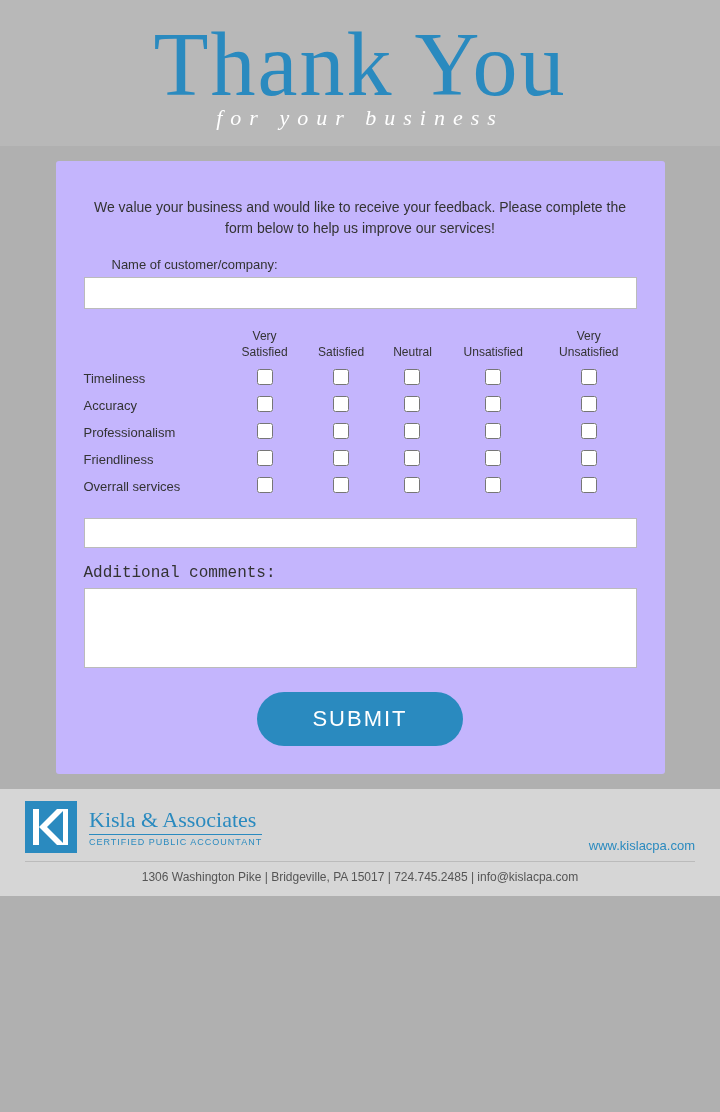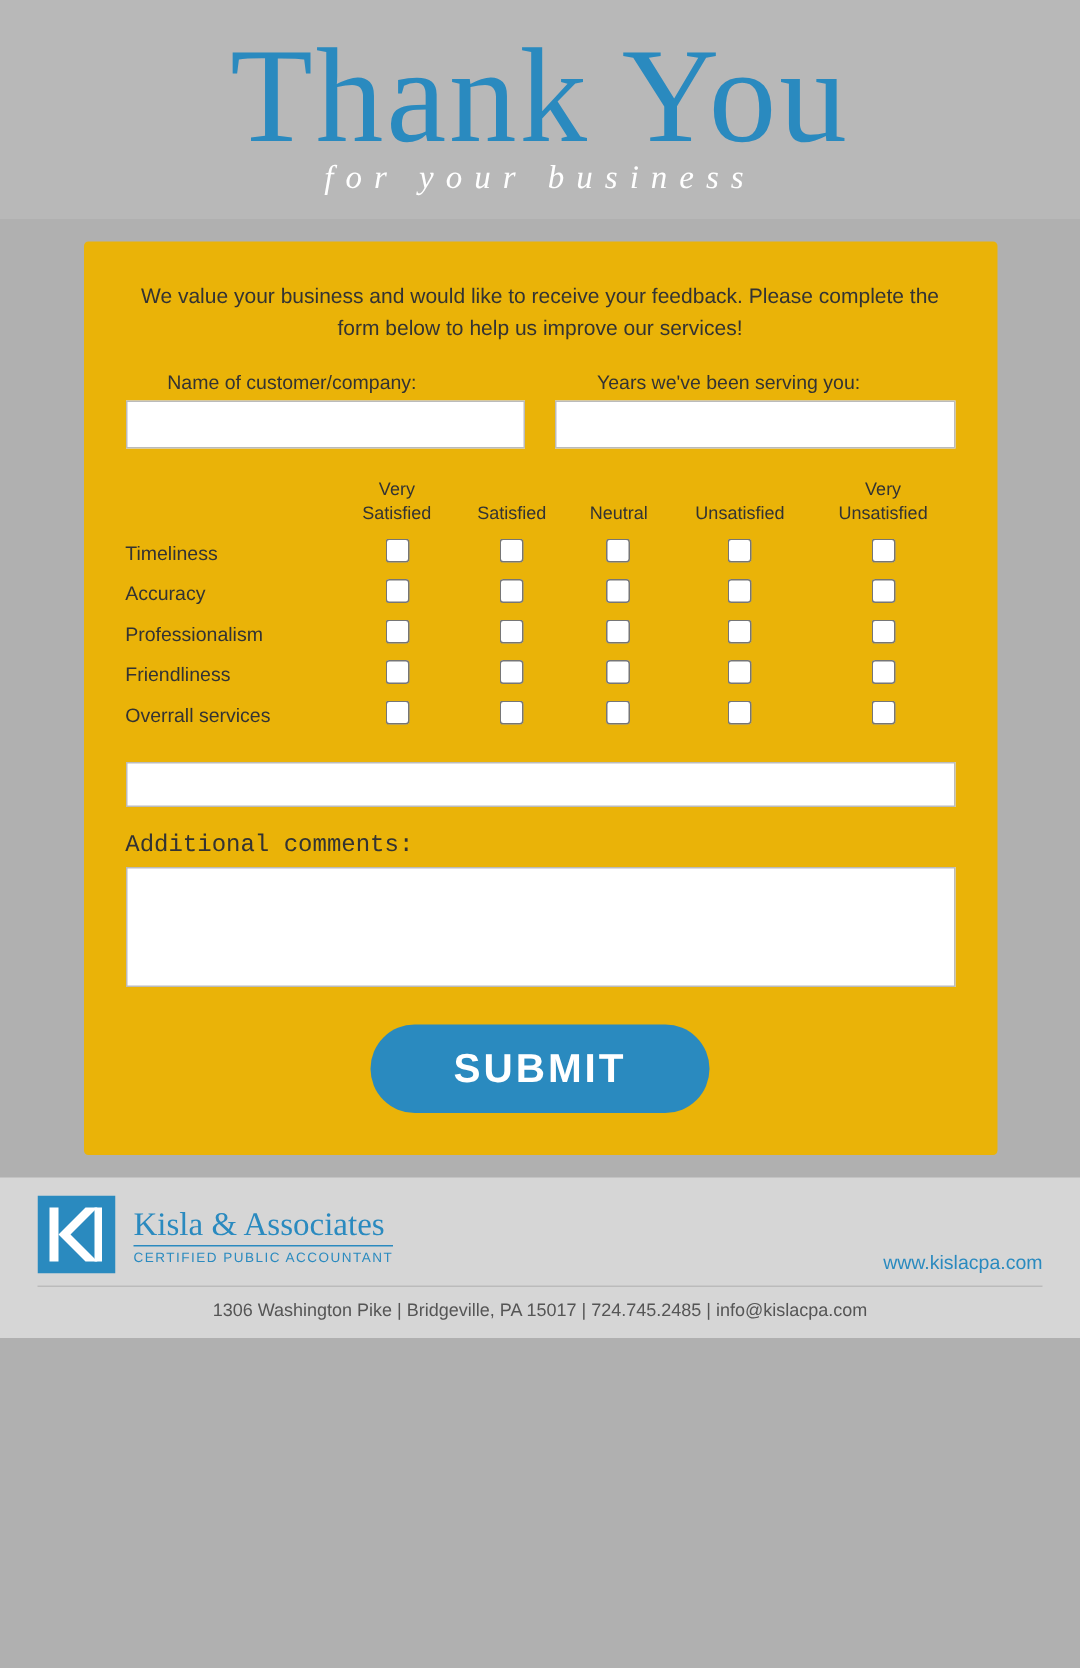--- a/index.html
+++ b/index.html
@@ -32,23 +32,23 @@
     .for-your-business {
       font-family: Georgia, serif;
       font-size: 22px;
       color: #fff;
       letter-spacing: 8px;
       margin-top: -5px;
       font-style: italic;
     }
 
     .form-card {
-      background: #eab308;
+      background: #c4b5fd;
       margin: 15px 25px;
-      padding: 26px 28px 28px;
+      padding: 36px 28px 28px;
       border-radius: 3px;
       width: 609px;
     }
 
     .intro-text {
       text-align: center;
       font-size: 14px;
       color: #333;
       line-height: 1.5;
       margin-bottom: 18px;
@@ -162,22 +162,22 @@
     .submit-area {
       display: flex;
       justify-content: center;
     }
 
     .submit-btn {
       background-color: #2a8abf;
       color: #fff;
       border: none;
       padding: 14px 55px;
-      font-size: 27px;
-      font-weight: bold;
+      font-size: 22px;
+      font-weight: normal;
       letter-spacing: 2px;
       border-radius: 30px;
       cursor: pointer;
       font-family: Arial, sans-serif;
     }
 
     .footer-area {
       width: 100%;
       background-color: #d6d6d6;
       padding: 12px 25px;
@@ -248,24 +248,20 @@
   <div class="for-your-business">for your business</div>
 </div>
 
 <div class="form-card">
 
   <div class="intro-text">We value your business and would like to receive your feedback. Please complete the form below to help us improve our services!</div>
 
   <div class="fields-row">
     <div class="field-group">
       <label class="field-label">Name of customer/company:</label>
-      <input class="text-input" type="text" style="">
-    </div>
-    <div class="field-group">
-      <label class="field-label">Years we've been serving you:</label>
       <input class="text-input" type="text" style="">
     </div>
   </div>
 
   <table class="rating-table">
     <thead>
       <tr>
         <th></th>
         <th>Very<br>Satisfied</th>
         <th>Satisfied</th>

